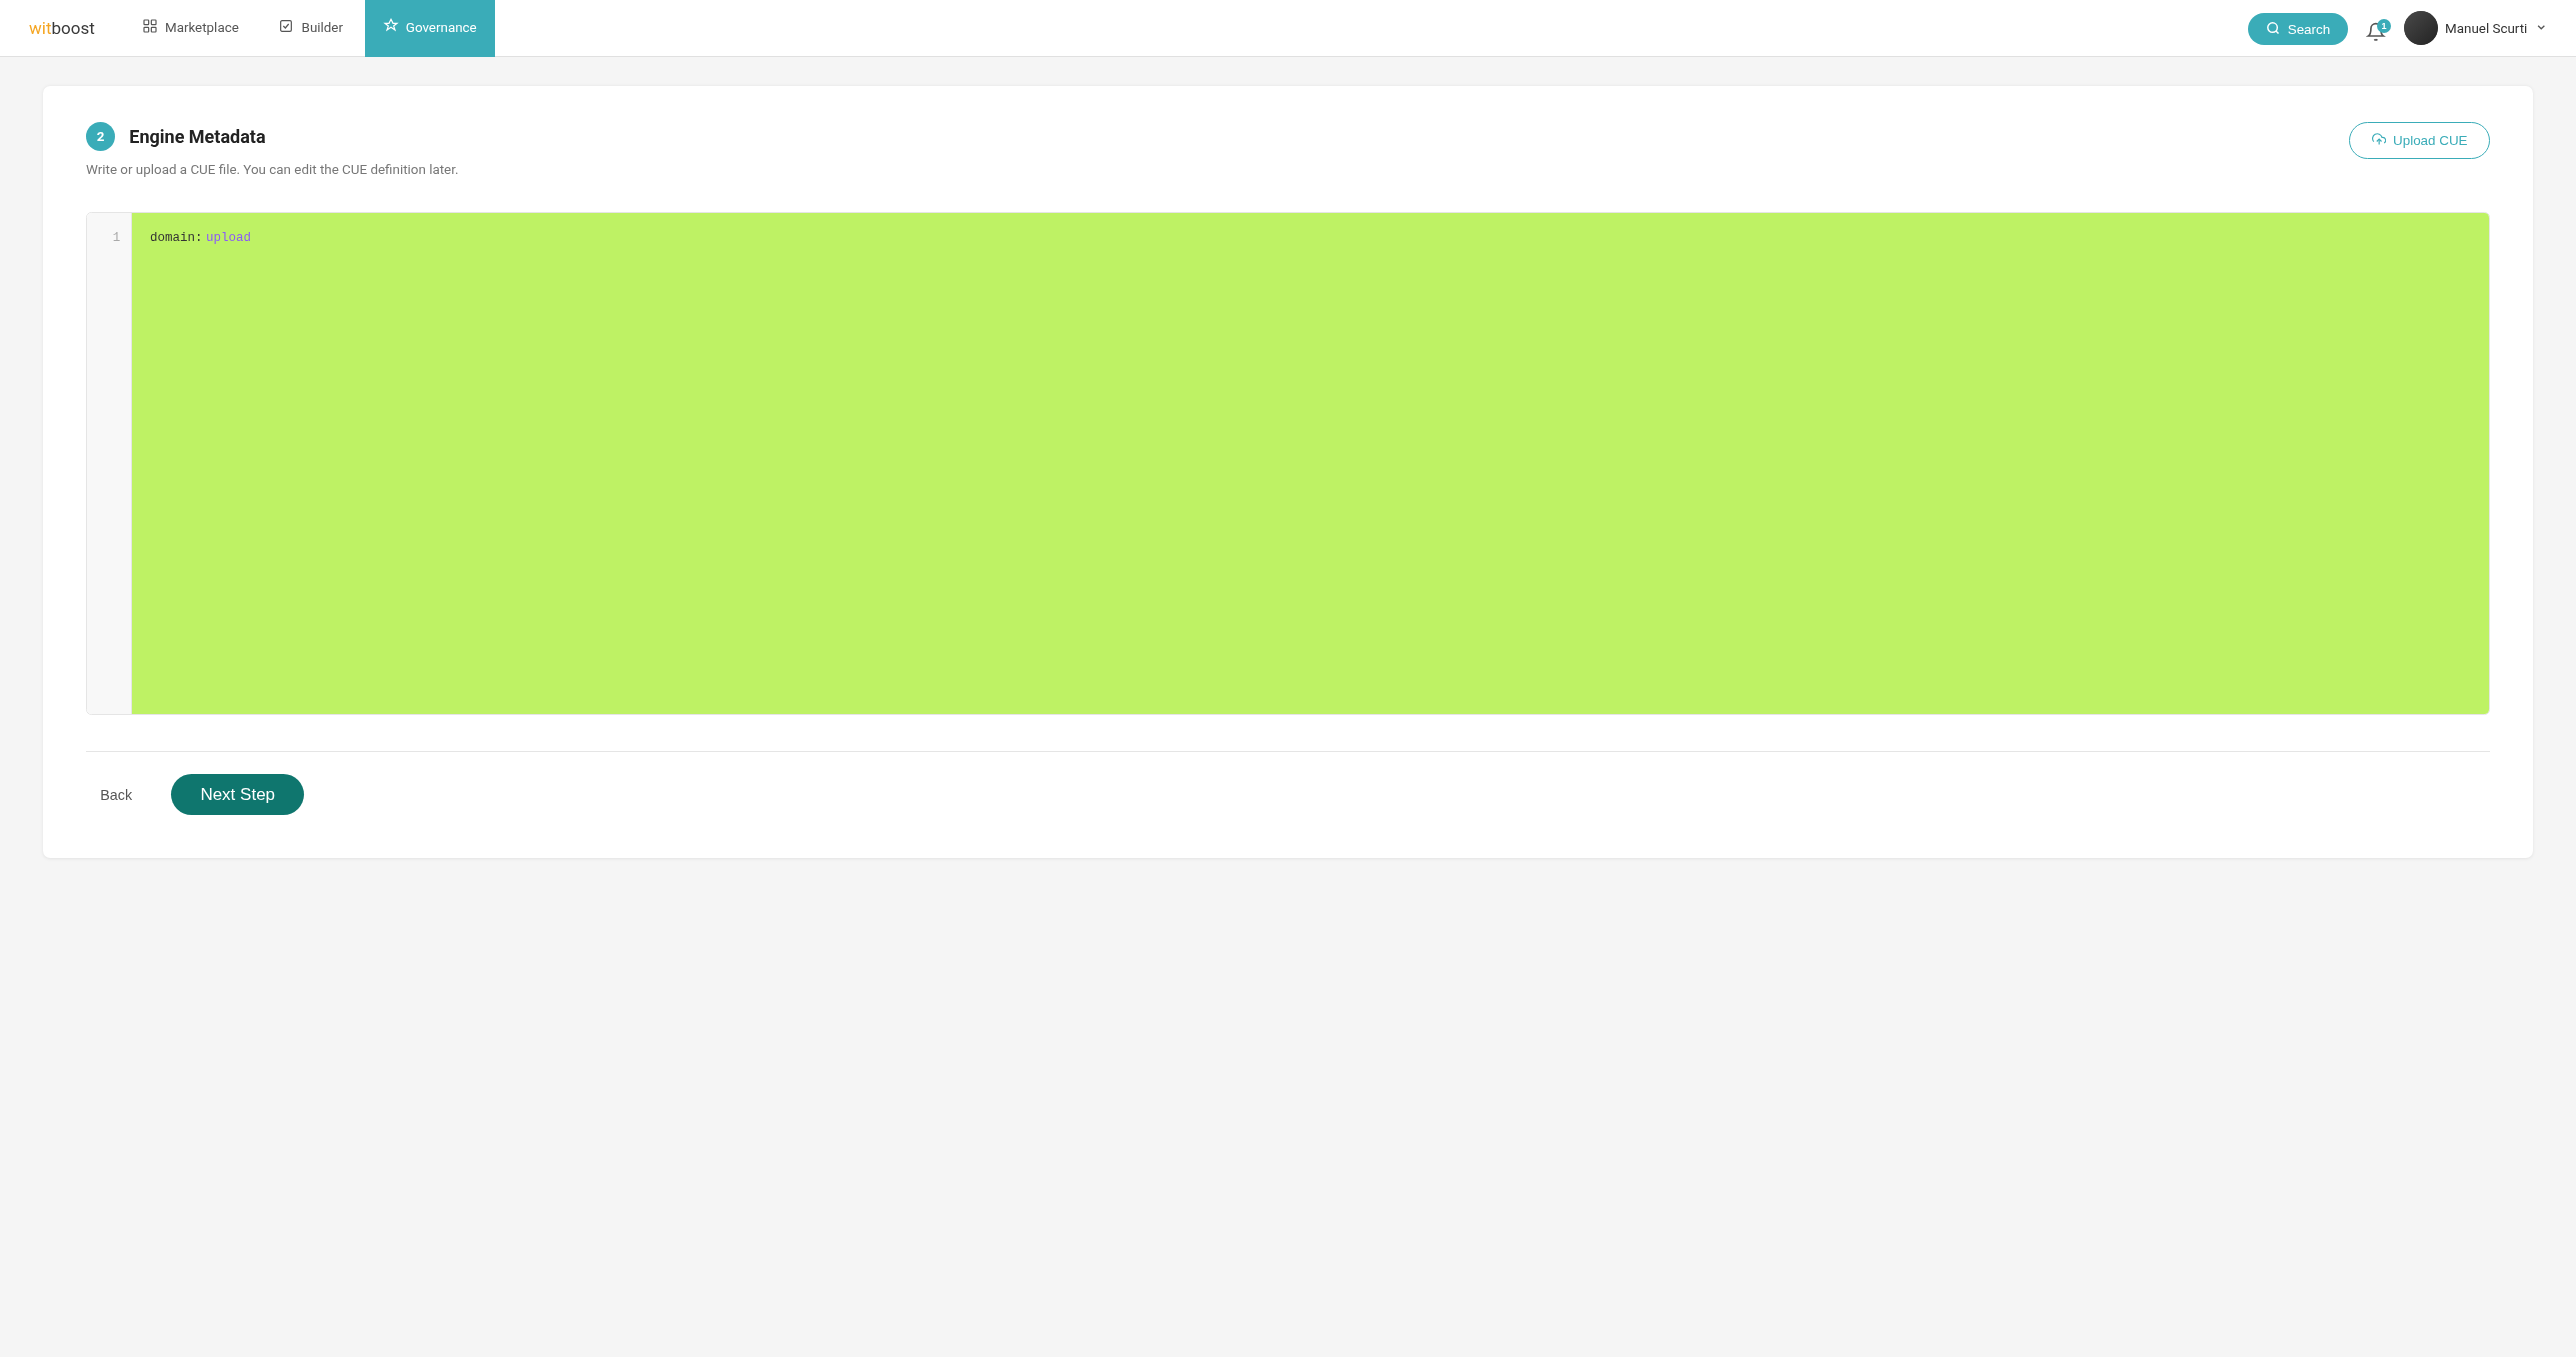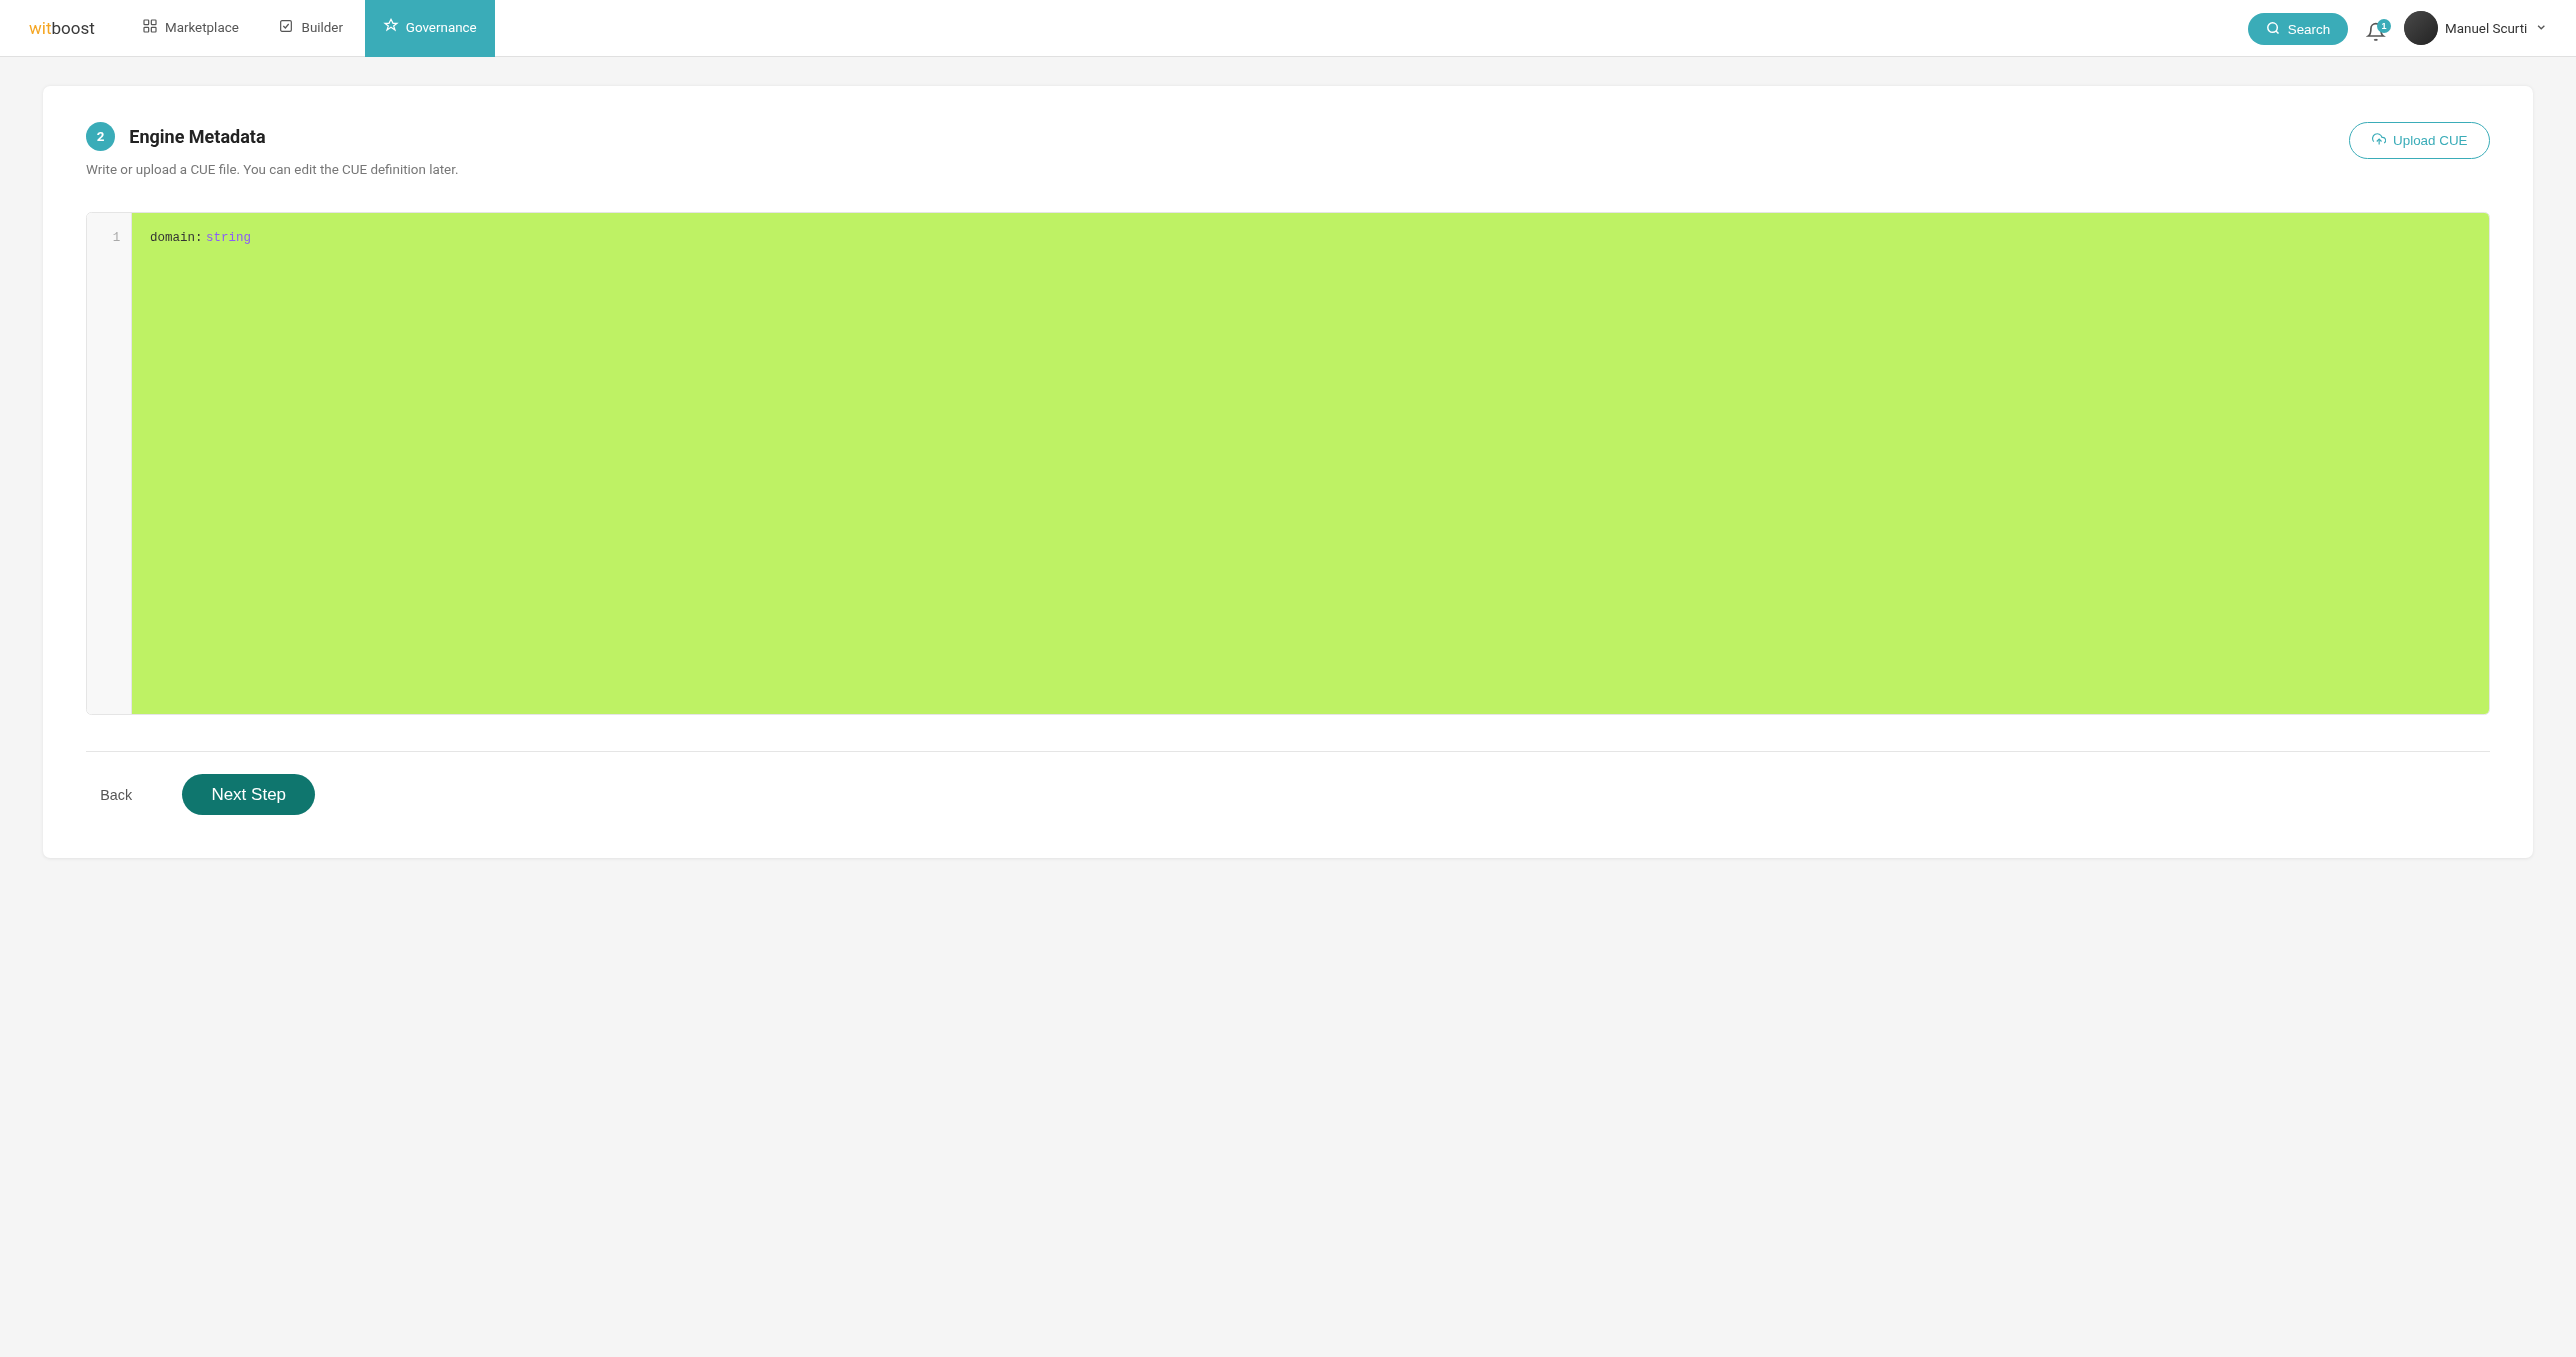--- a/index.html
+++ b/index.html
@@ -282,21 +282,21 @@
 
     .code-value {
       color: #8b5cf6;
       margin-left: 3.6px;
     }
 
     
     .bottom-bar {
       display: flex;
       align-items: center;
-      gap: 36px;
+      gap: 25px;
       margin-top: 36px;
       padding-top: 21.5px;
       border-top: 0.9px solid #e5e5e5;
     }
 
     .back-btn {
       background: none;
       border: none;
       color: #555;
       font-size: 14.3px;
@@ -432,21 +432,21 @@
     </div>
 
     <div class="code-editor-wrapper">
       <div class="code-editor-inner">
         <div class="line-numbers">
           <div>1</div>
         </div>
         <div class="code-area">
           <div class="code-line">
             <span class="code-key">domain:</span>
-            <span class="code-value">string</span>
+            <span class="code-value">upload</span>
           </div>
         </div>
       </div>
     </div>
 
     <div class="bottom-bar">
       <button class="back-btn">Back</button>
       <button class="next-step-btn">Next Step</button>
     </div>
 

